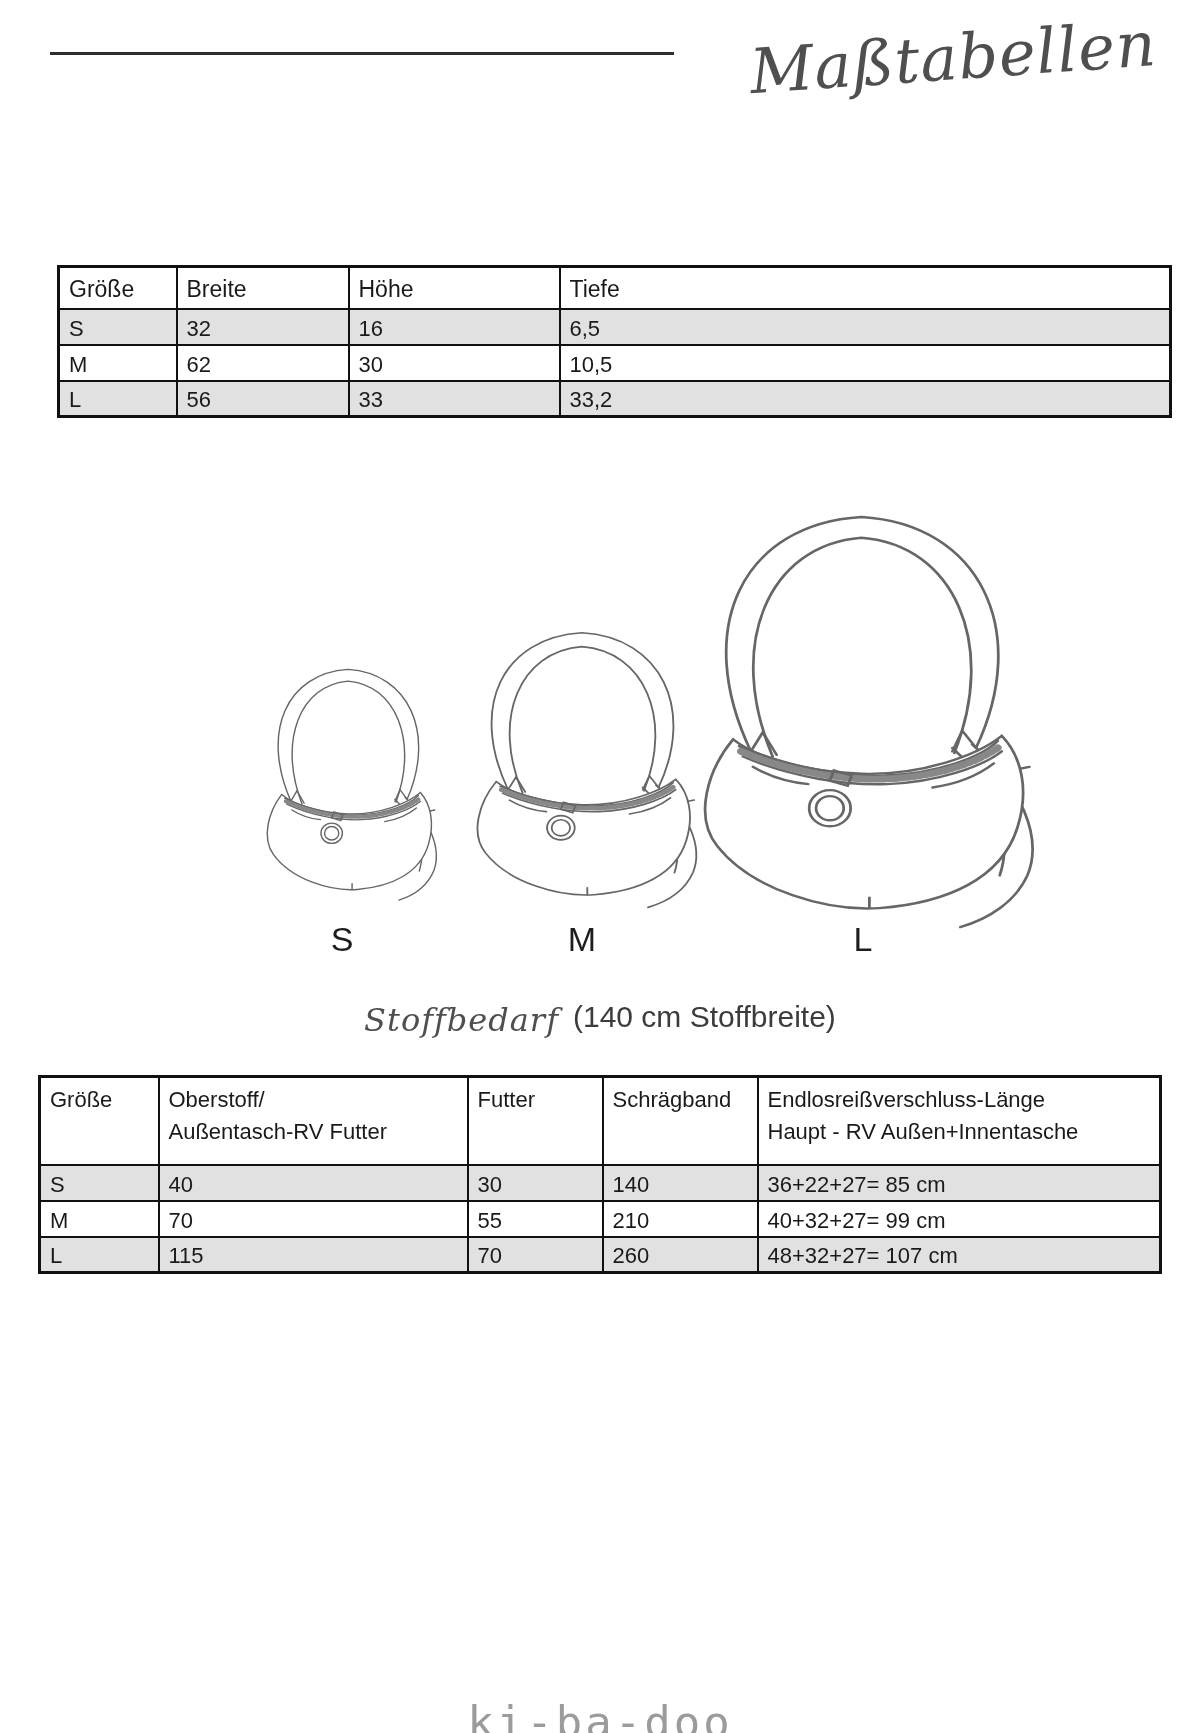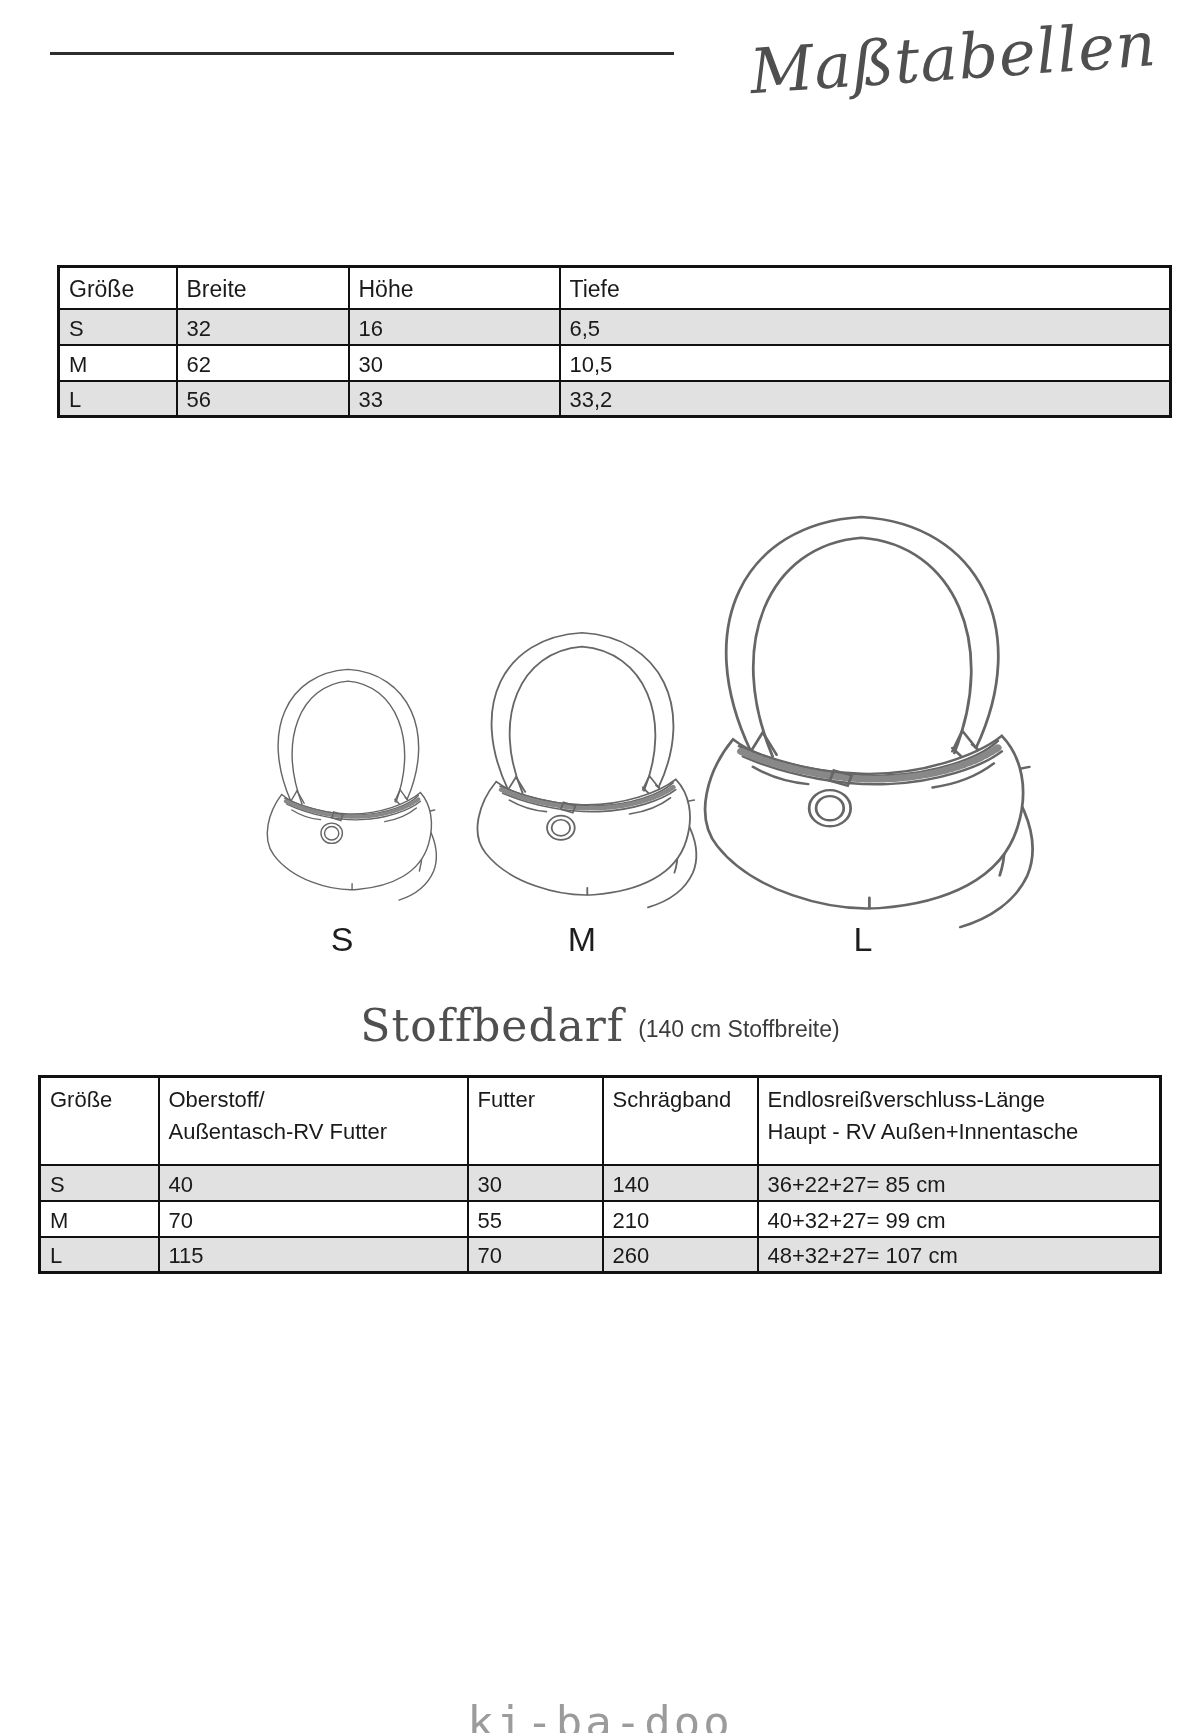--- a/index.html
+++ b/index.html
@@ -33,23 +33,23 @@
   .bag-m{left:450px;top:612px;width:264px;height:300px;}
   .bag-l{left:664px;top:486px;width:395px;height:448px;}
   .bag-label{position:absolute;transform:translateX(-50%);
     font-size:34px;font-weight:400;color:#1d1d1d;letter-spacing:0;}
   .label-s{left:342px;top:920px;}
   .label-m{left:582px;top:920px;}
   .label-l{left:863px;top:920px;}
 
   
   .fabric-heading{position:absolute;top:1000px;left:0;width:100%;text-align:center;}
-  .fabric-heading .script{font-family:"DejaVu Serif",serif;font-size:44px;
+  .fabric-heading .script{font-family:"DejaVu Serif",serif;font-style:italic;font-size:32px;
     color:var(--script,#4f4f4f);margin-right:14px;letter-spacing:1px;vertical-align:-4px;}
-  .fabric-heading .suffix{font-size:23px;color:#3c3c3c;}
+  .fabric-heading .suffix{font-size:30px;color:#3c3c3c;}
 
   
   .logo{position:absolute;top:1698px;left:0;width:100%;text-align:center;
     font-family:"DejaVu Sans Mono",monospace;font-weight:300;font-size:44px;
     letter-spacing:3px;color:var(--logo,#9b9b9b);transform:scaleY(.95);transform-origin:top center;}
 </style>
 </head>
 <body>
 
 <svg width="0" height="0" style="position:absolute" aria-hidden="true">

